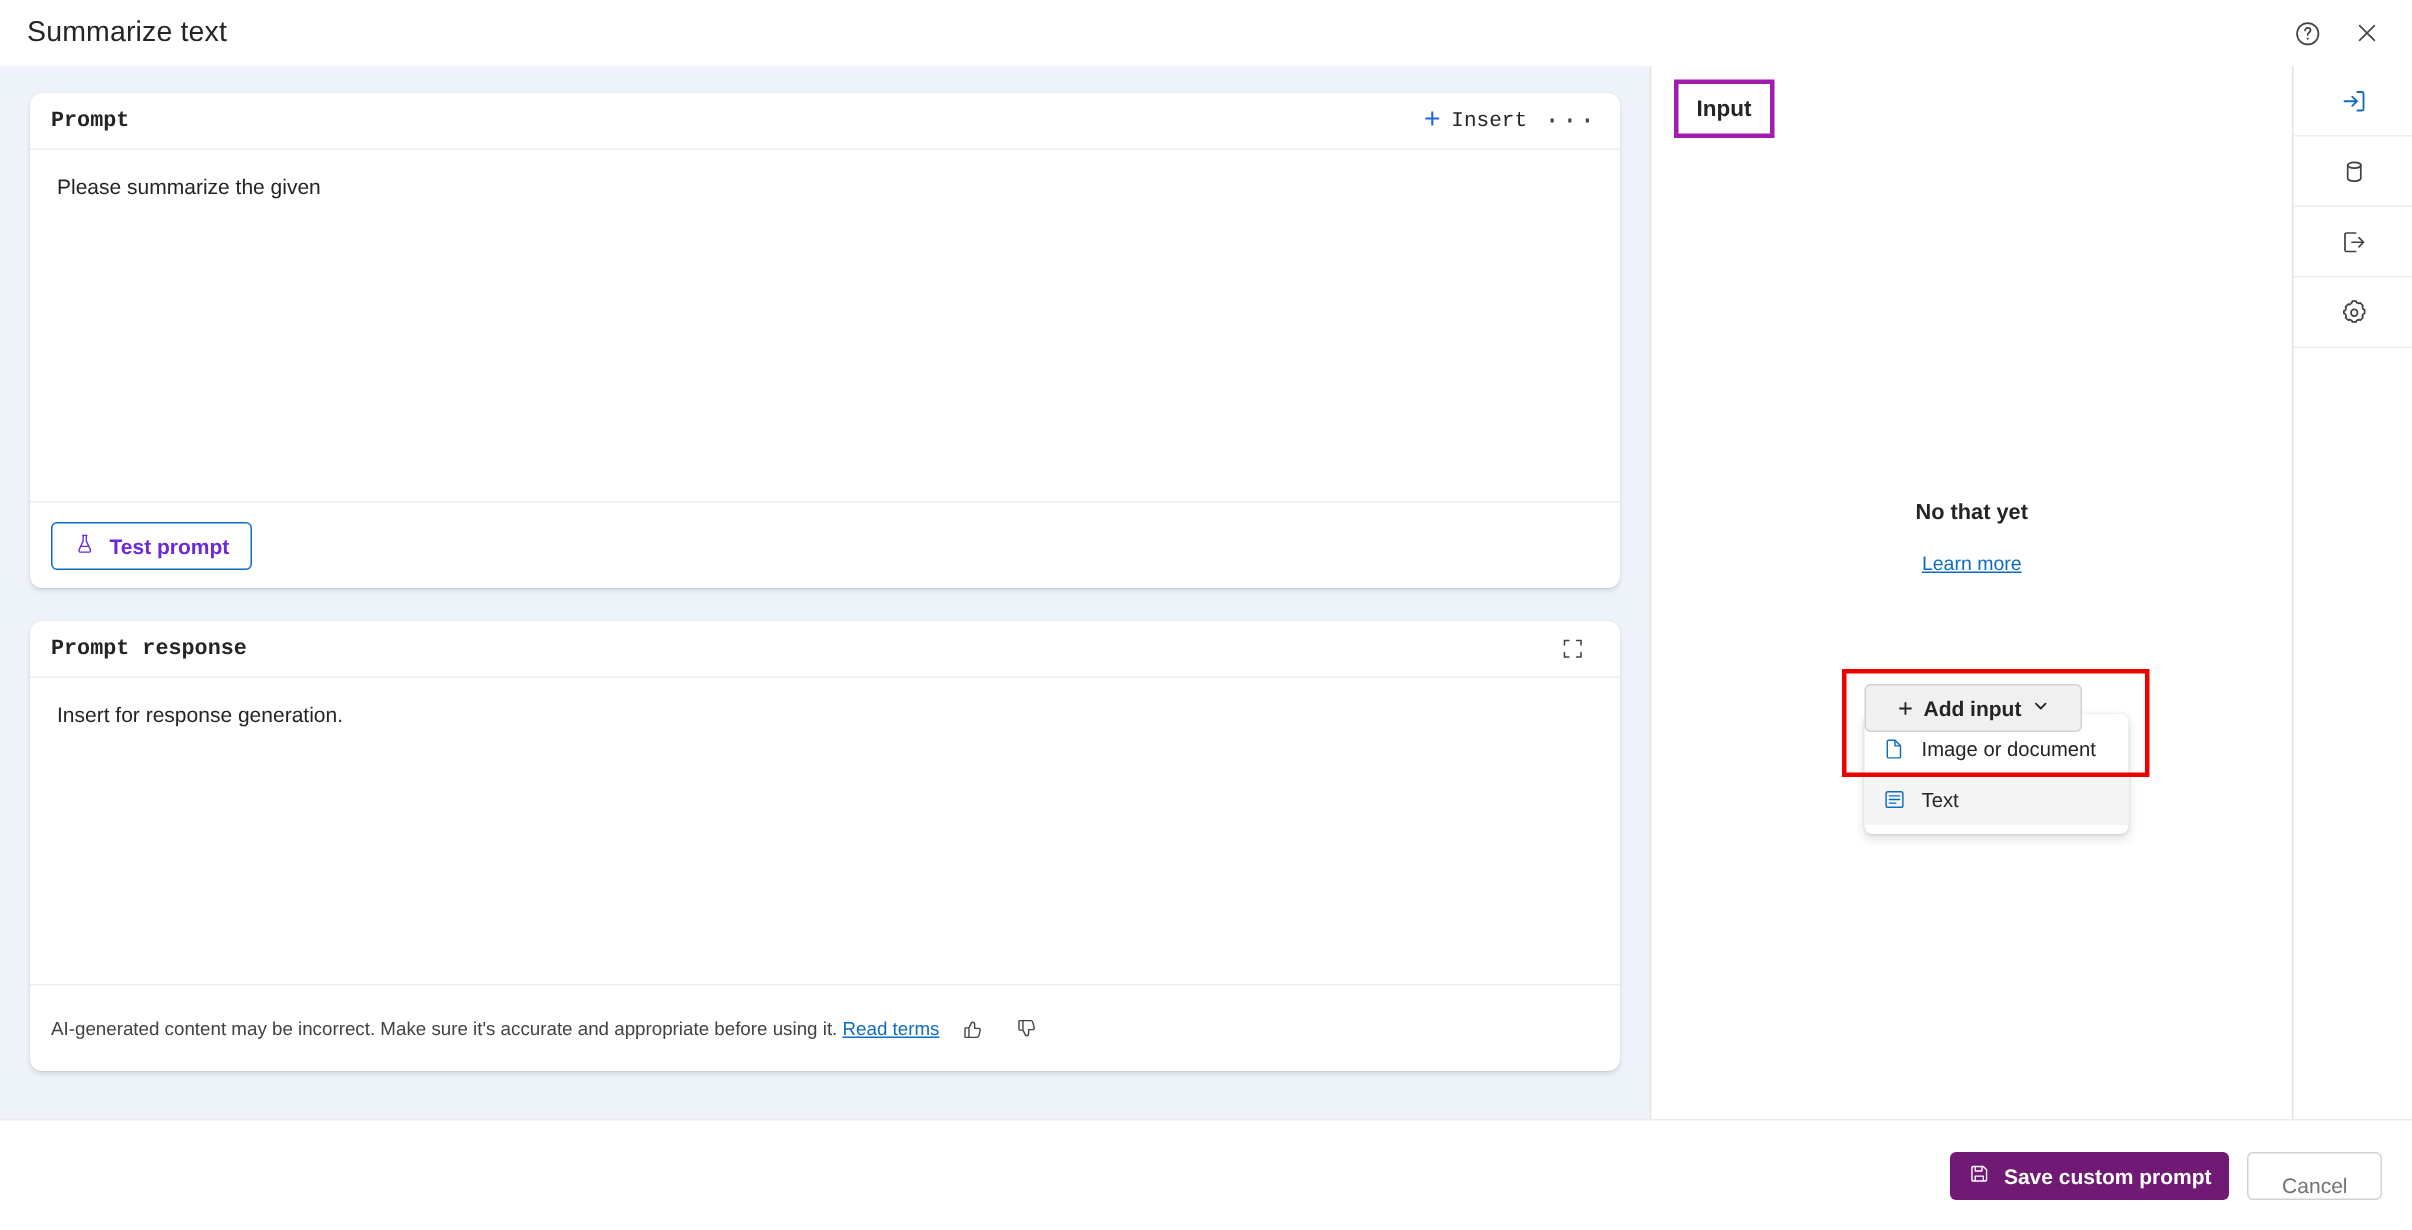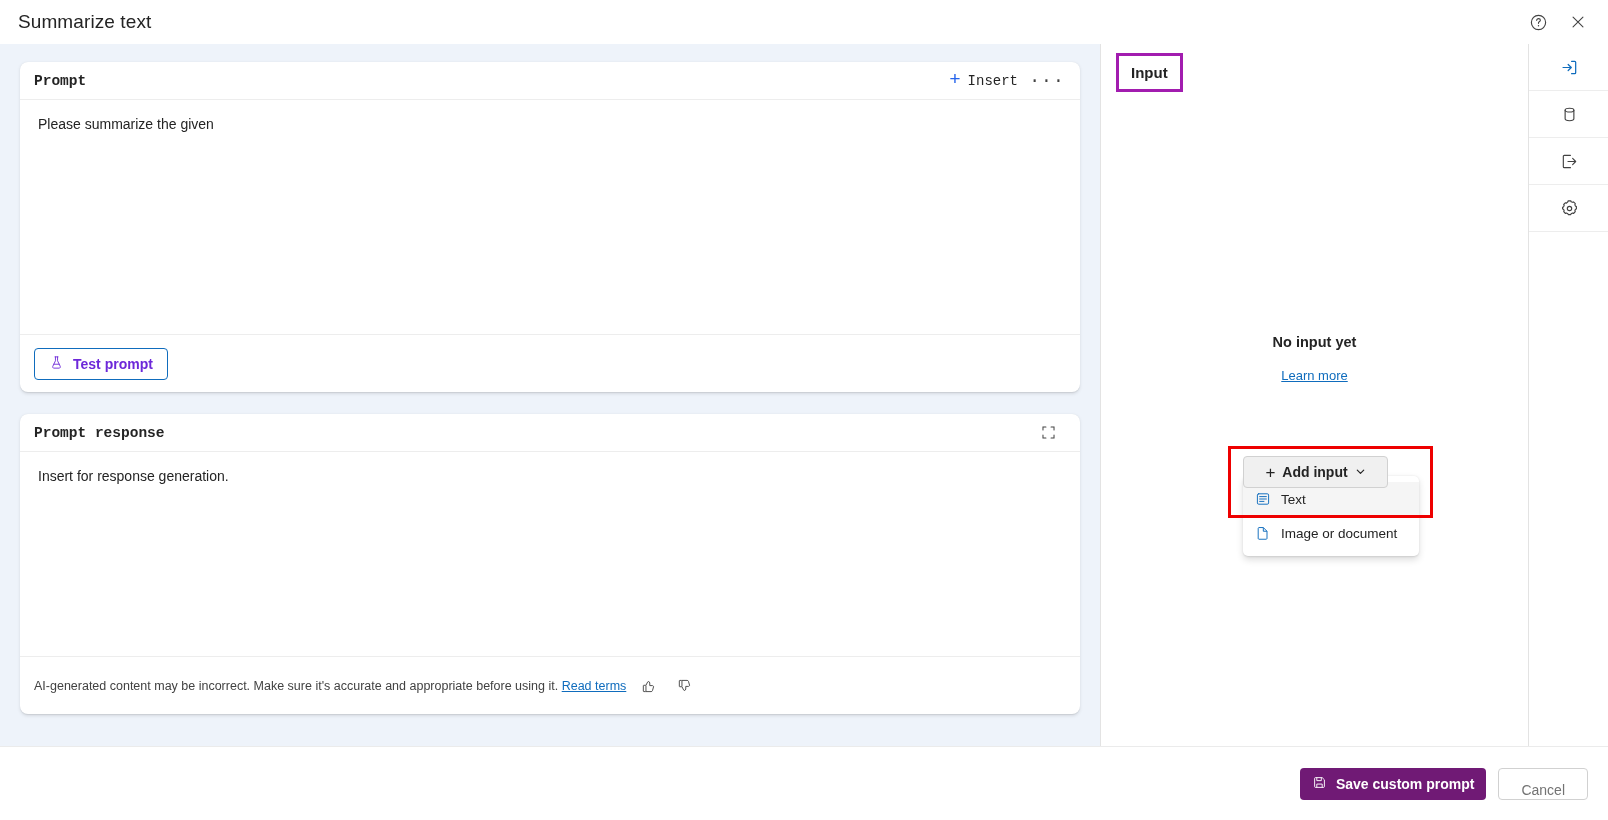--- a/index.html
+++ b/index.html
@@ -259,54 +259,54 @@
 
     <div class="vdivider"></div>
 
     <div class="rightpane">
 
       <div class="input-label-wrap redbox">
         <div class="input-label">Input</div>
       </div>
 
       <div class="empty-state">
-        <div class="empty-title">No input yet</div>
+        <div class="empty-title">No that yet</div>
         <a class="empty-link" href="#">Learn more</a>
       </div>
 
       <div class="addinput-redbox"></div>
 
       <button class="addinput-btn">
         <span class="plus">+</span>
         <span>Add input</span>
         <span class="chev">
           <svg width="11" height="11" viewBox="0 0 12 12" fill="none" stroke="currentColor" stroke-width="1.3" stroke-linecap="round" stroke-linejoin="round">
             <path d="M2.5 4.5L6 8l3.5-3.5"></path>
           </svg>
         </span>
       </button>
 
       <div class="menu">
+        <div class="menu-item">
+          <span class="mico">
+            <svg width="16" height="16" viewBox="0 0 20 20" fill="none" stroke="currentColor" stroke-width="1.2" stroke-linejoin="round">
+              <path d="M5 3.2h5.4L15 7.8v9c0 .55-.45 1-1 1H5c-.55 0-1-.45-1-1V4.2c0-.55.45-1 1-1z"></path>
+              <path d="M10.4 3.2v4.6H15"></path>
+            </svg>
+          </span>
+          <span>Image or document</span>
+        </div>
         <div class="menu-item highlighted">
           <span class="mico">
             <svg width="16" height="16" viewBox="0 0 20 20" fill="none" stroke="currentColor" stroke-width="1.2" stroke-linecap="round">
               <rect x="3" y="3.5" width="14" height="13" rx="1.6"></rect>
               <path d="M5.8 7h8.4M5.8 10h8.4M5.8 13h5.4"></path>
             </svg>
           </span>
           <span>Text</span>
-        </div>
-        <div class="menu-item">
-          <span class="mico">
-            <svg width="16" height="16" viewBox="0 0 20 20" fill="none" stroke="currentColor" stroke-width="1.2" stroke-linejoin="round">
-              <path d="M5 3.2h5.4L15 7.8v9c0 .55-.45 1-1 1H5c-.55 0-1-.45-1-1V4.2c0-.55.45-1 1-1z"></path>
-              <path d="M10.4 3.2v4.6H15"></path>
-            </svg>
-          </span>
-          <span>Image or document</span>
         </div>
       </div>
     </div>
 
     <div class="railpane">
       <div class="rail-btn active">
         <svg width="19" height="19" viewBox="0 0 20 20" fill="none" stroke="currentColor" stroke-width="1.3" stroke-linecap="round" stroke-linejoin="round">
           <path d="M12.2 3.5h3.3c.55 0 1 .45 1 1v11c0 .55-.45 1-1 1h-3.3"></path>
           <path d="M3.2 10h8.3M8.6 6.8L11.9 10l-3.3 3.2"></path>
         </svg>

